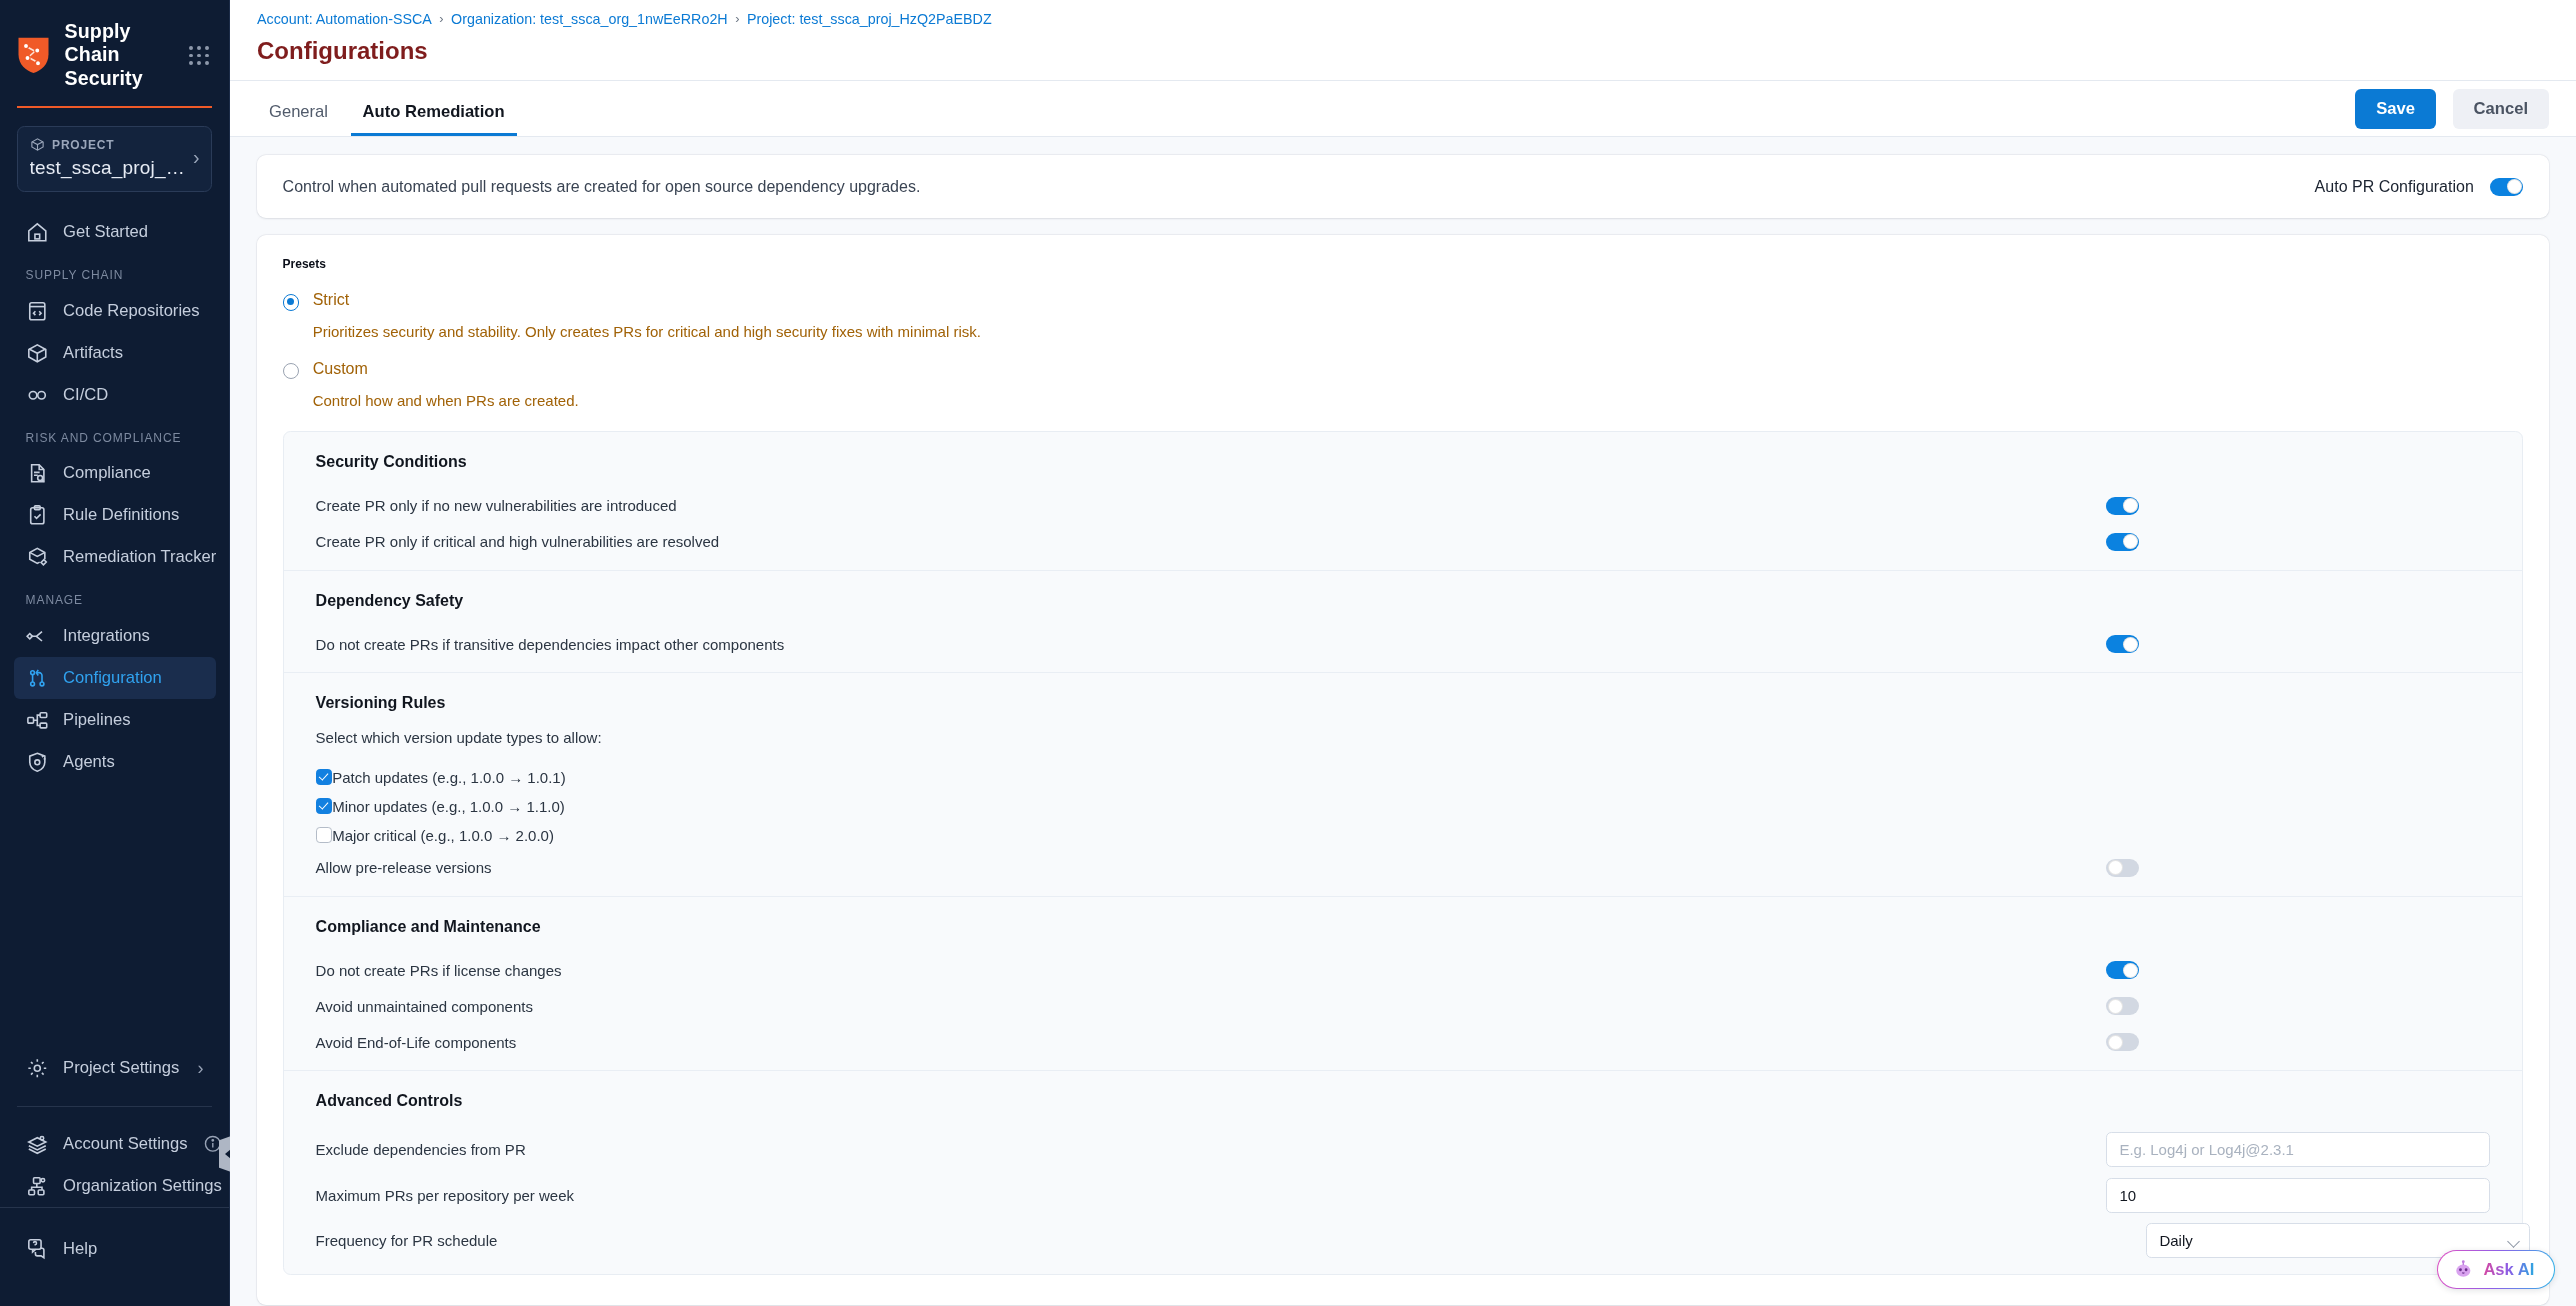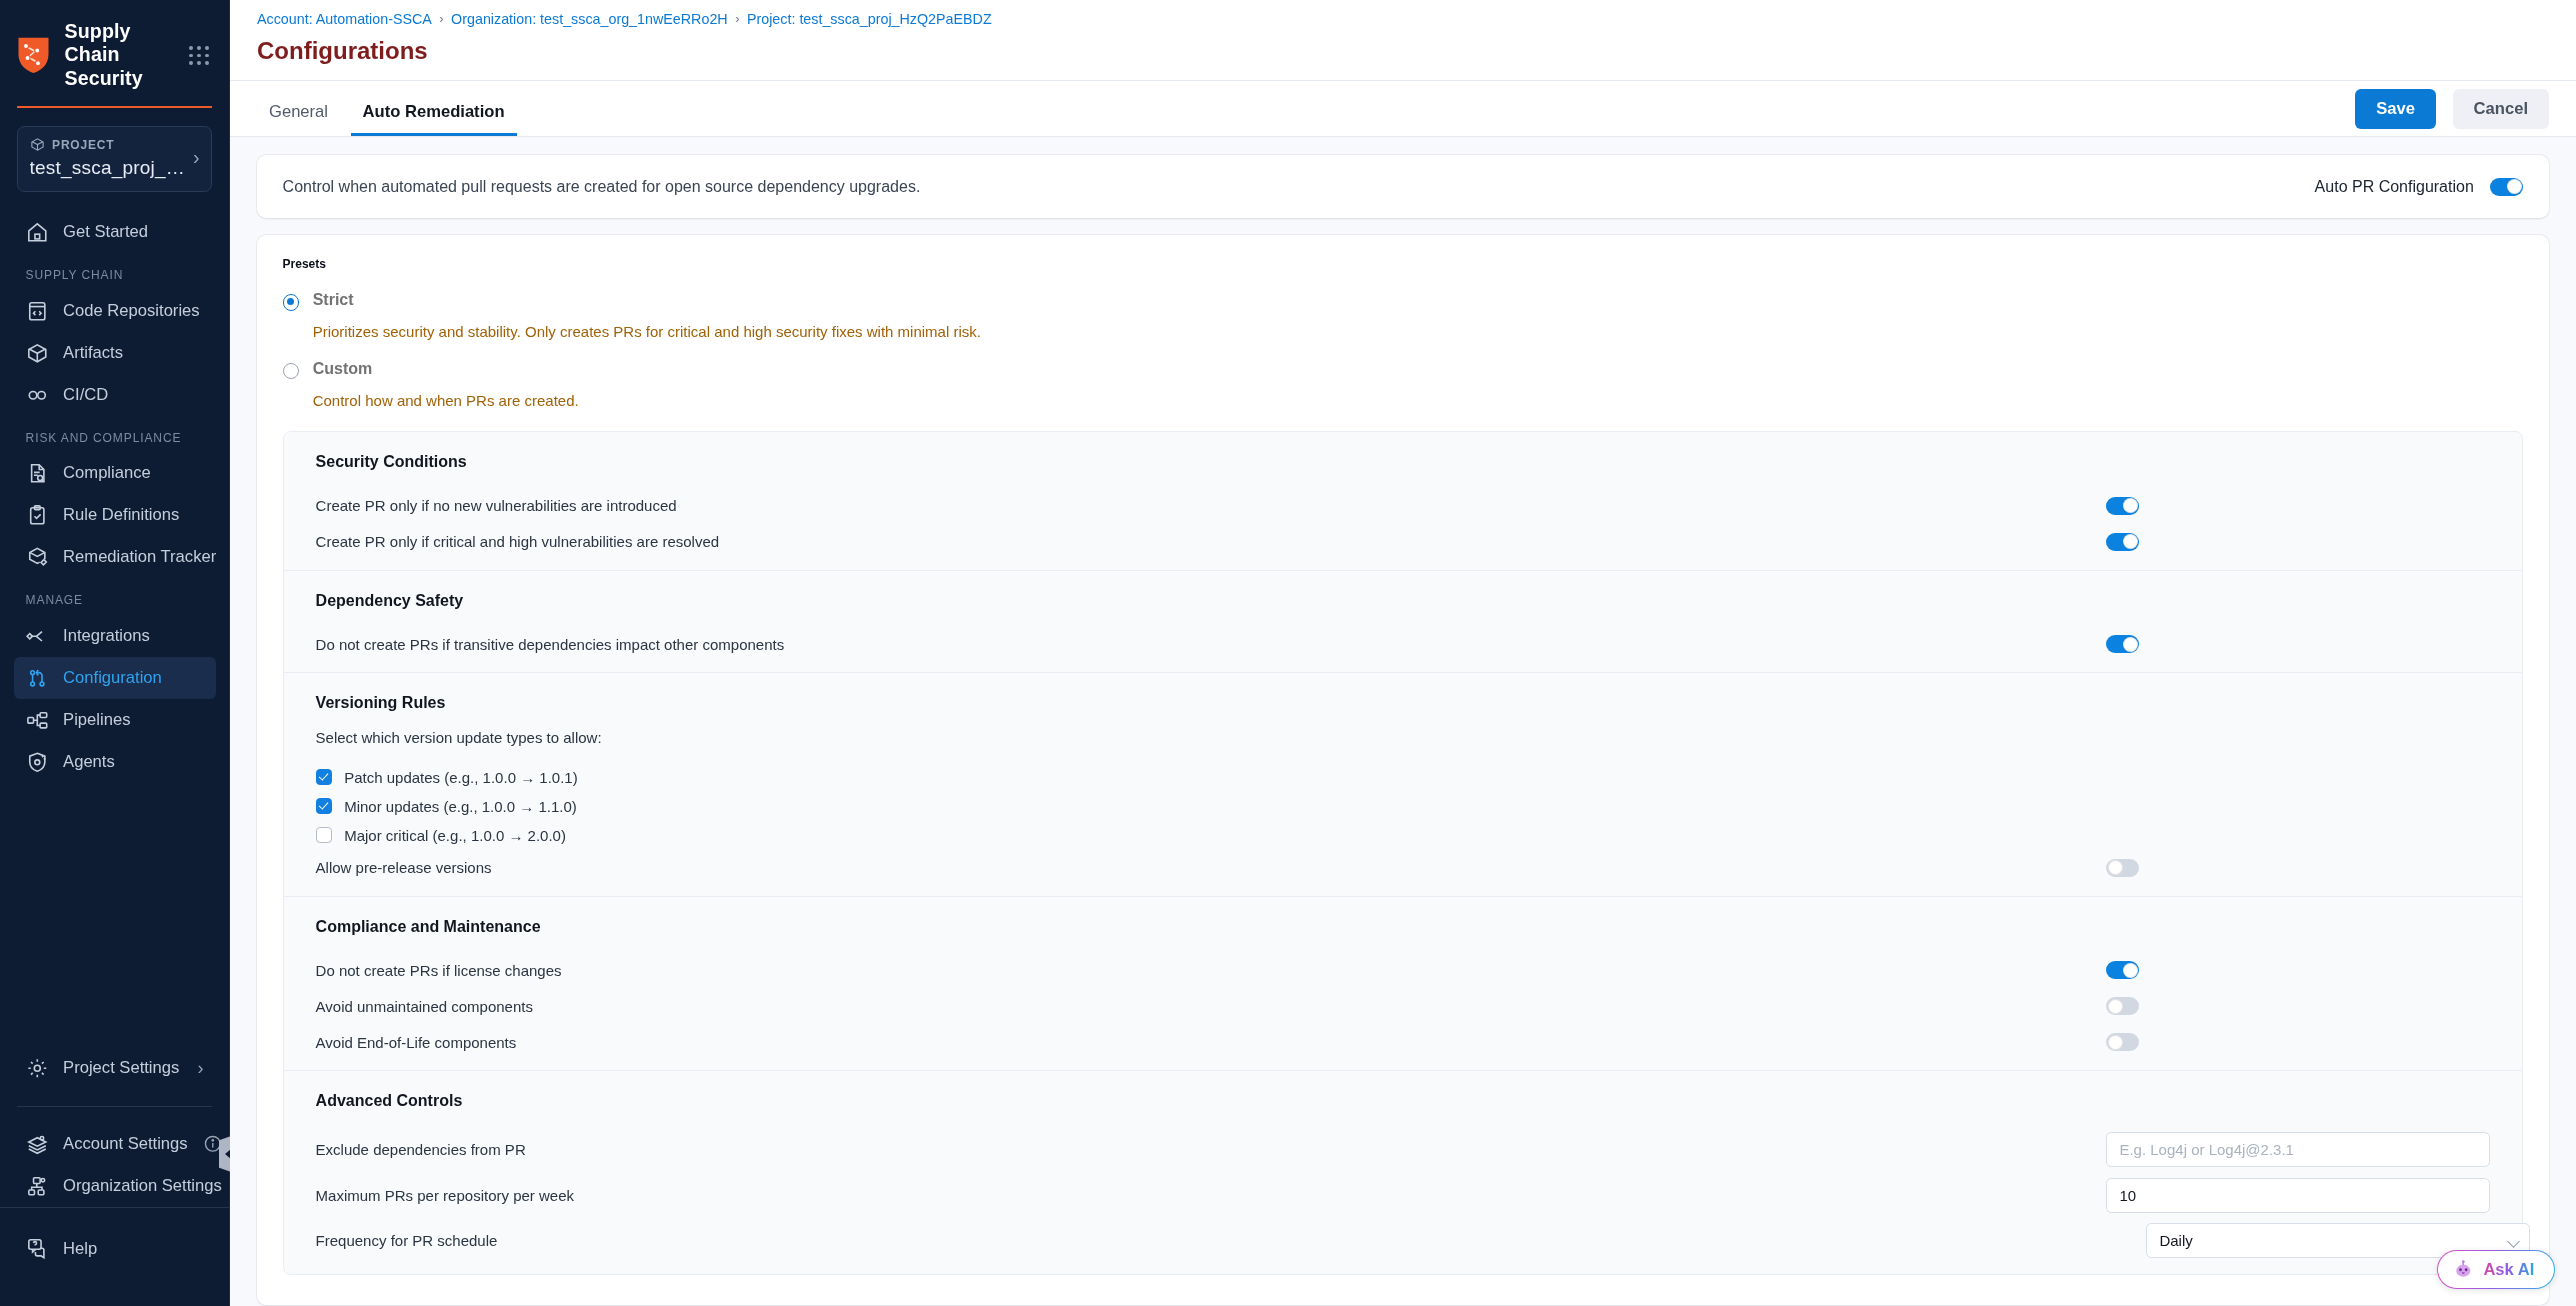--- a/index.html
+++ b/index.html
@@ -148,39 +148,39 @@
   .radio-row { display: flex; gap: 13.5px; margin-bottom: 19.6px; cursor: pointer; }
   .radio {
     width: 16.6px; height: 16.6px; border-radius: 50%; flex: 0 0 16.6px;
     border: 1.5px solid #9aa3b1; background: #fff; margin-top: 3px; position: relative;
   }
   .radio.checked { border-color: #0b7ad4; }
   .radio.checked::after {
     content: ''; position: absolute; left: 3px; top: 3px;
     width: 7.5px; height: 7.5px; border-radius: 50%; background: #0b7ad4;
   }
-  .radio-txt .rt { font-size: 16px; color: #737373; font-weight: bold; }
+  .radio-txt .rt { font-size: 16px; color: #a16207; font-weight: normal; }
   .radio-txt .rd { font-size: 15px; color: #a16207; margin-top: 14px; }
 
   .panel {
     background: #f8fafc; border: 0.8px solid #e8edf3; border-radius: 7.5px;
     margin-top: 22.6px;
   }
   .pgroup { padding: 21px 32px 10px 32px; border-bottom: 0.8px solid #e9eef4; }
   .pgroup:last-child { border-bottom: none; }
   .pgroup-title { font-size: 16px; font-weight: bold; color: #11161f; margin-bottom: 16.6px; }
   .prow {
     display: flex; align-items: center; justify-content: space-between;
     min-height: 36px; padding: 5.3px 0;
   }
   .prow .ptext { font-size: 15px; color: #2b3542; }
   .prow .pctl { width: 384px; display: flex; justify-content: flex-start; }
 
   .helper { font-size: 15px; color: #2b3542; margin-bottom: 16.6px; }
-  .cbrow { display: flex; align-items: center; gap: 12px; padding: 6px 0; cursor: pointer; }
+  .cbrow { display: flex; align-items: center; padding: 6px 0; cursor: pointer; }
   .cb {
     width: 16.6px; height: 16.6px; border-radius: 3.8px; flex: 0 0 16.6px;
     border: 1.5px solid #b4bcc8; background: #fff; position: relative;
   }
   .cb.checked { background: #1280e0; border-color: #1280e0; }
   .cb.checked::after {
     content: ''; position: absolute; left: 4.5px; top: 1.5px;
     width: 3.8px; height: 8.3px; border: solid #fff;
     border-width: 0 1.9px 1.9px 0; transform: rotate(42deg);
   }

